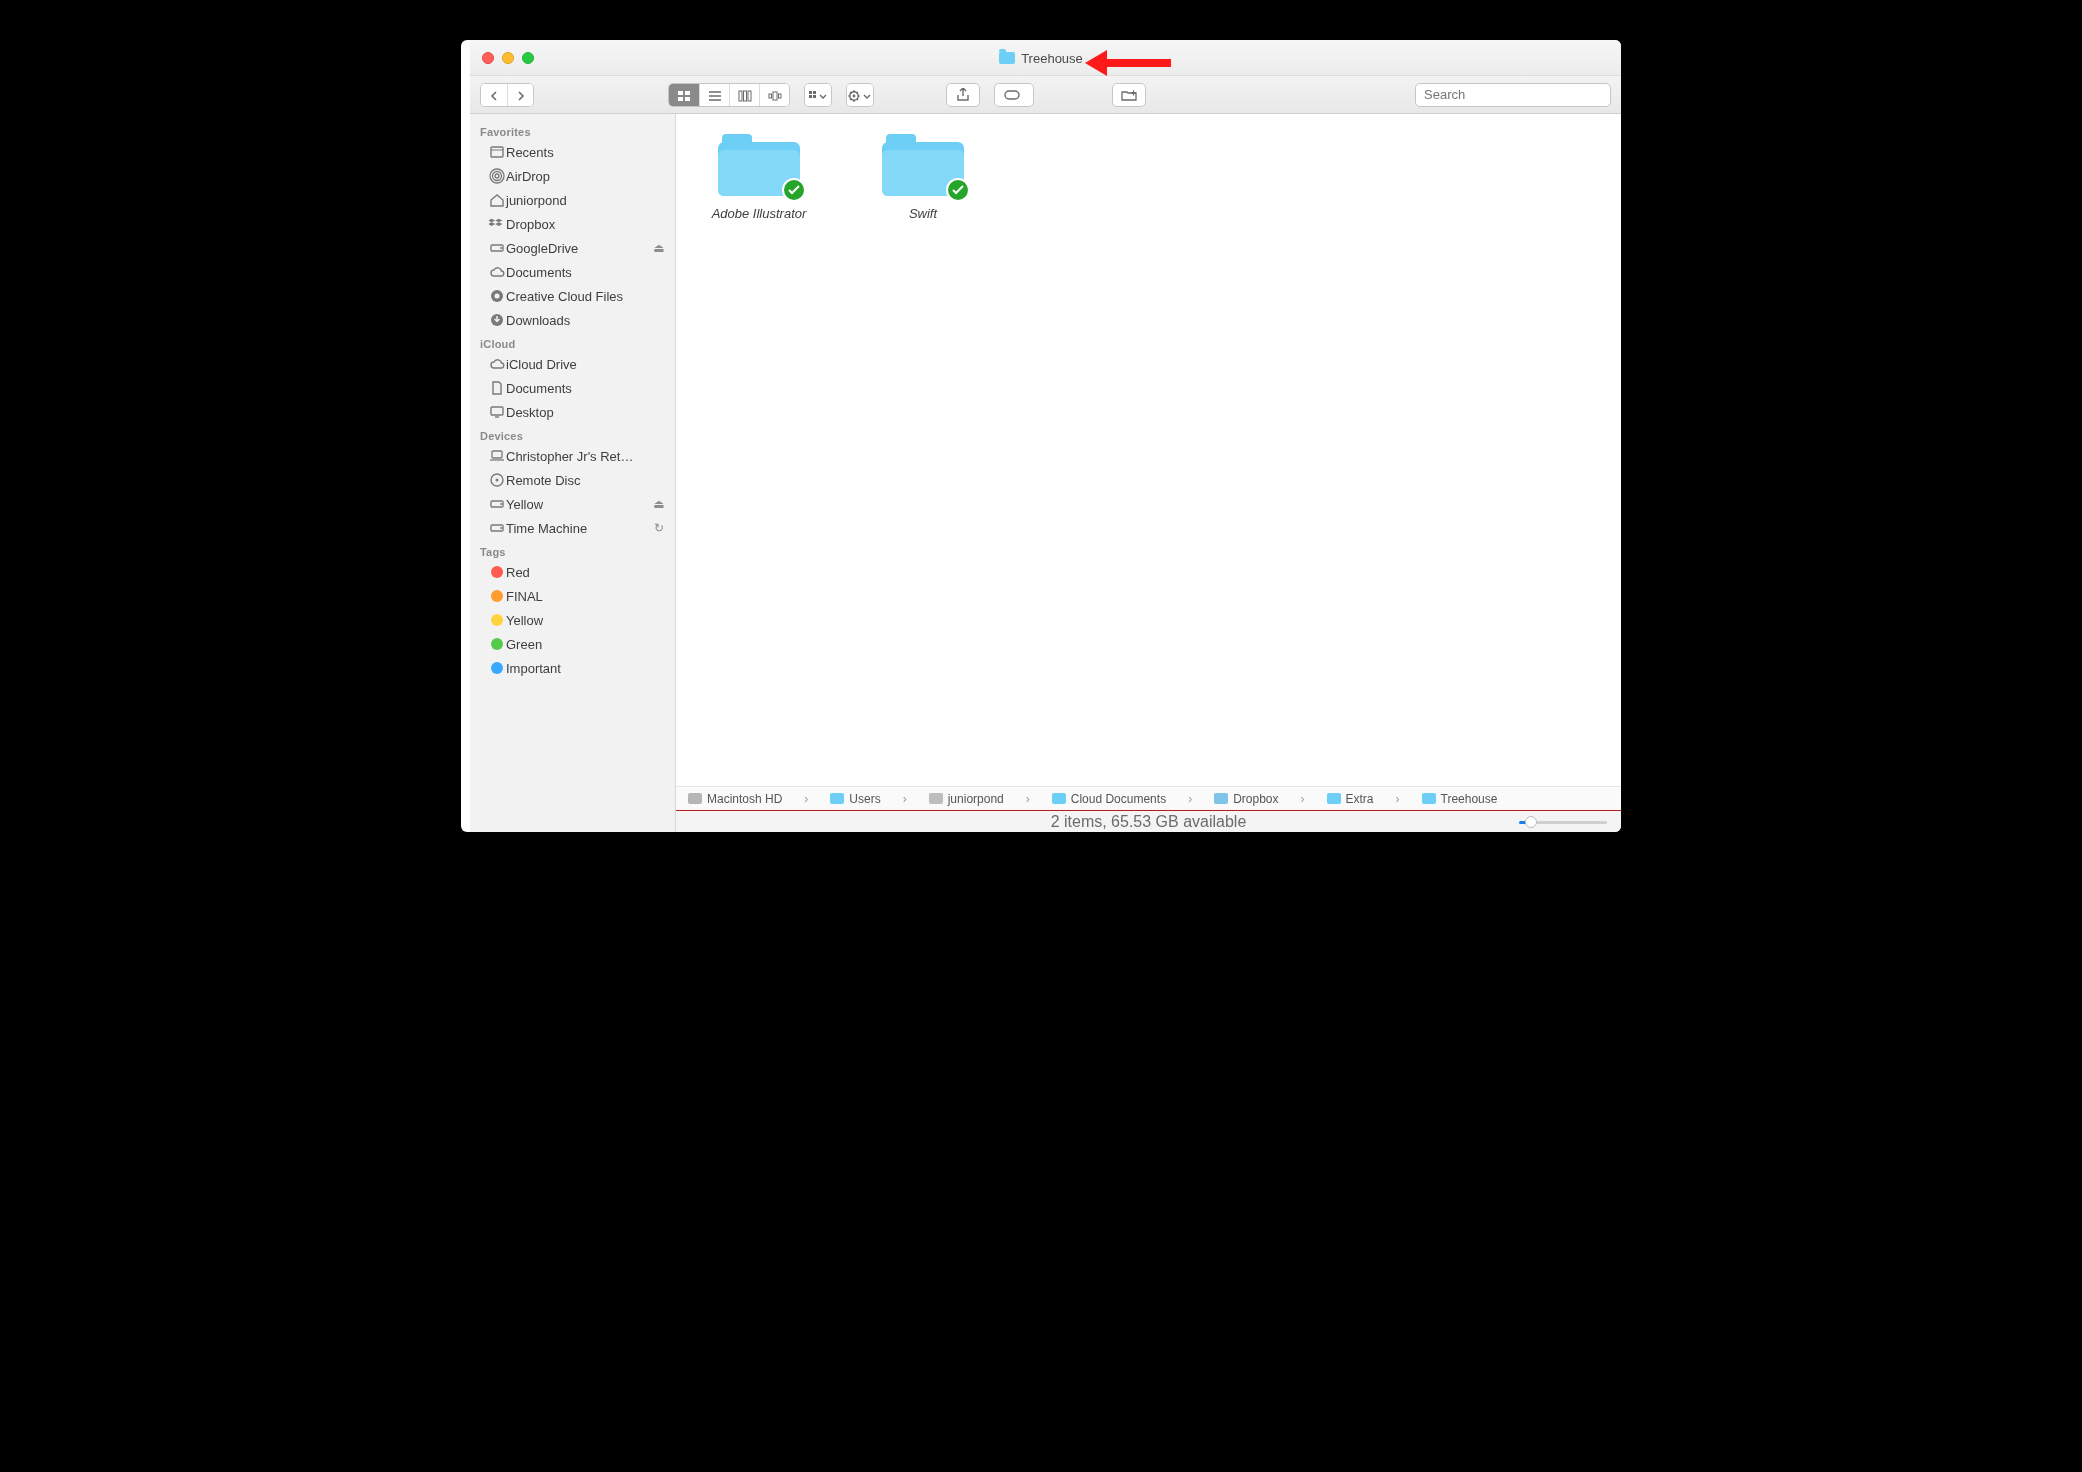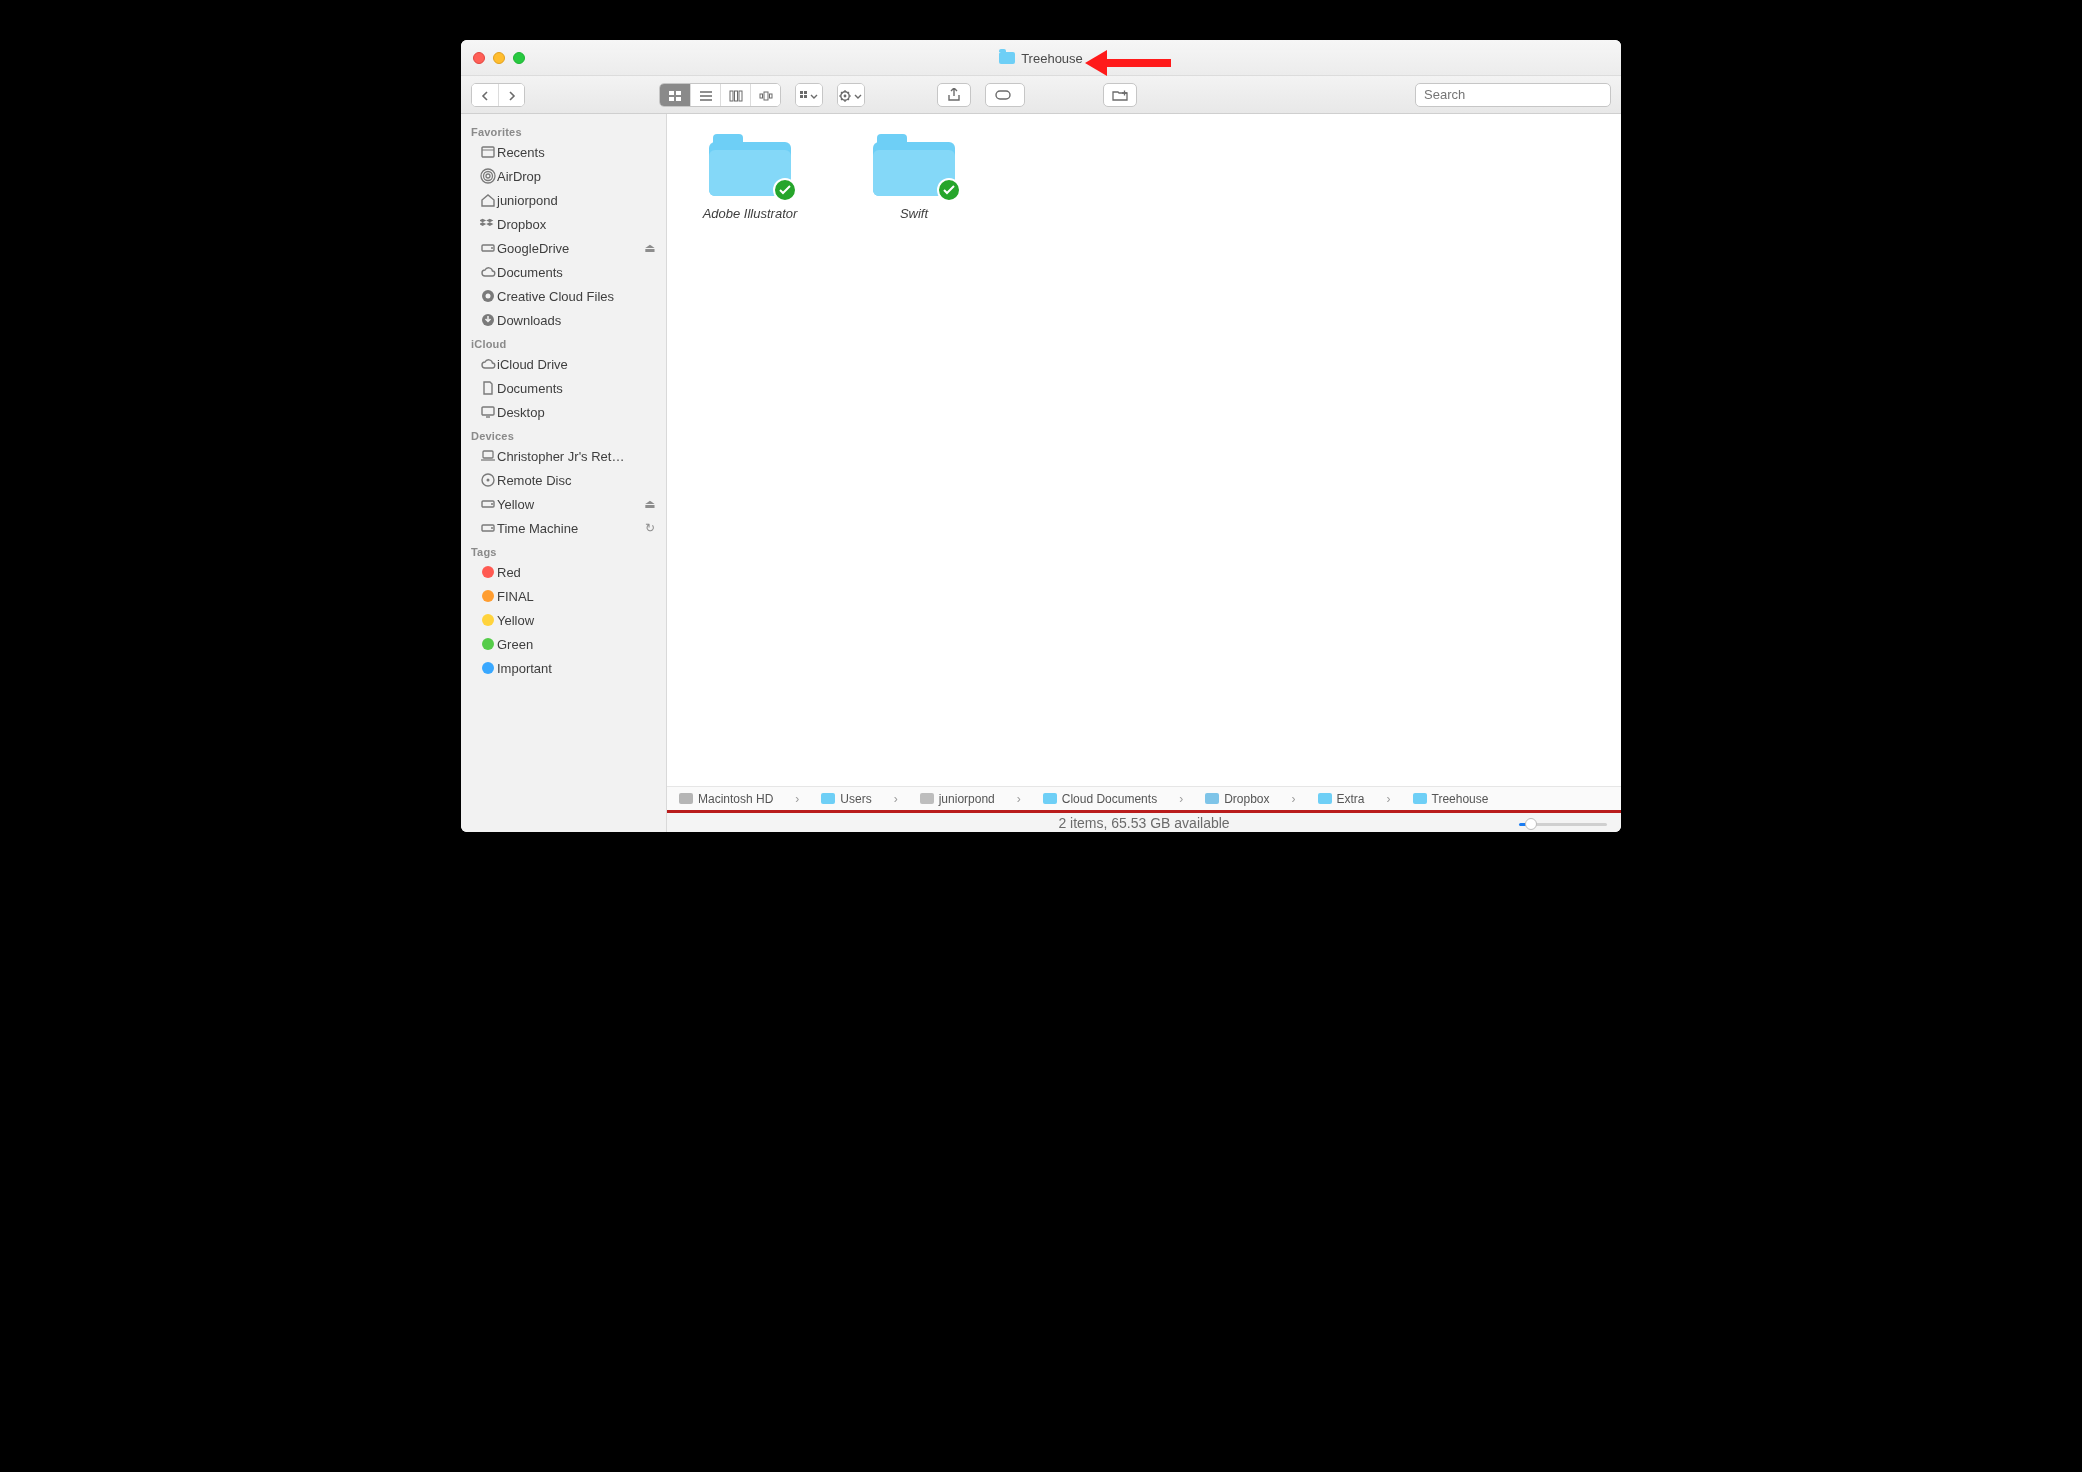--- a/index.html
+++ b/index.html
@@ -1,18 +1,18 @@
 <!DOCTYPE html>
 <html><head>
 <meta charset="utf-8">
 <style>
 html,body{margin:0;padding:0;height:100%;background:#000;font-family:-apple-system,"Helvetica Neue",Arial,sans-serif;font-size:13px;color:#333;}
 *{box-sizing:border-box;}
 .stage{position:relative;width:1304px;height:920px;margin:0 auto;}
-.window{position:absolute;left:72px;top:40px;width:1160px;height:792px;background:#fff;border-radius:6px;box-shadow:0 20px 60px rgba(0,0,0,.6);overflow:hidden;display:flex;flex-direction:column;}
+.window{position:absolute;left:72px;top:40px;width:1160px;height:792px;background:#fff;border-radius:6px;box-shadow:0 20px 60px rgba(0,0,0,.6);overflow:hidden;display:flex;flex-direction:column;padding-left:9px;}
 .titlebar{height:36px;background:linear-gradient(#f6f6f6,#ececec);border-bottom:1px solid #dcdcdc;display:flex;align-items:center;}
 .traffic{display:flex;gap:8px;padding-left:12px;}
 .traffic span{width:12px;height:12px;border-radius:50%;display:block;}
 .tl-close{background:#ff5f57;border:1px solid #e24640;}
 .tl-min{background:#ffbd2e;border:1px solid #e1a11f;}
 .tl-max{background:#28c940;border:1px solid #1db534;}
 .title-center{position:absolute;left:0;right:0;top:0;height:36px;display:flex;align-items:center;justify-content:center;gap:6px;pointer-events:none;}
 .title-center .folder-ic{width:16px;height:12px;background:#6ecff6;border-radius:2px;position:relative;}
 .title-center .folder-ic::before{content:"";position:absolute;top:-3px;left:0;width:7px;height:3px;background:#6ecff6;border-radius:2px 2px 0 0;}
 .title-center span{font-size:13px;color:#4a4a4a;}
@@ -45,21 +45,21 @@
 .badge svg{display:block;}
 .filecard .lbl{font-size:13px;color:#3e3e3e;text-align:center;}
 .pathbar{height:24px;background:#fafafa;border-top:1px solid #e6e6e6;display:flex;align-items:center;gap:20px;padding:0 12px;font-size:12px;color:#555;}
 .pathbar .crumb{display:flex;align-items:center;gap:5px;}
 .pathbar .sep{color:#9c9c9c;padding:0 2px;}
 .pathbar .pic{width:14px;height:11px;display:inline-block;border-radius:2px;}
 .pic.hd{background:#b5b5b5;}
 .pic.fold{background:#6ecff6;}
 .pic.home{background:#bdbdbd;}
 .pic.db{background:#7ec4e8;}
-.statusbar{height:22px;background:#f4f4f4;border-top:3px solid #b91c1c;display:flex;align-items:center;justify-content:center;font-size:14px;color:#6b6b6b;position:relative;}
+.statusbar{height:22px;background:#f4f4f4;border-top:1px solid #b91c1c;display:flex;align-items:center;justify-content:center;font-size:16px;color:#6b6b6b;position:relative;}
 .zoom{position:absolute;right:14px;top:5px;width:88px;height:12px;}
 .zoom .track{position:absolute;top:5px;left:0;right:0;height:3px;background:linear-gradient(to right,#1c7df2 0,#1c7df2 10px,#d0d0d0 10px,#d0d0d0 100%);border-radius:2px;}
 .zoom .knob{position:absolute;top:0;left:6px;width:12px;height:12px;background:#fff;border:1px solid #bcbcbc;border-radius:50%;}
 .arrow-annot{position:absolute;left:694px;top:46px;pointer-events:none;}
 .arrow-annot svg{display:block;}
 </style>
 </head>
 <body>
 
 <div class="stage">

